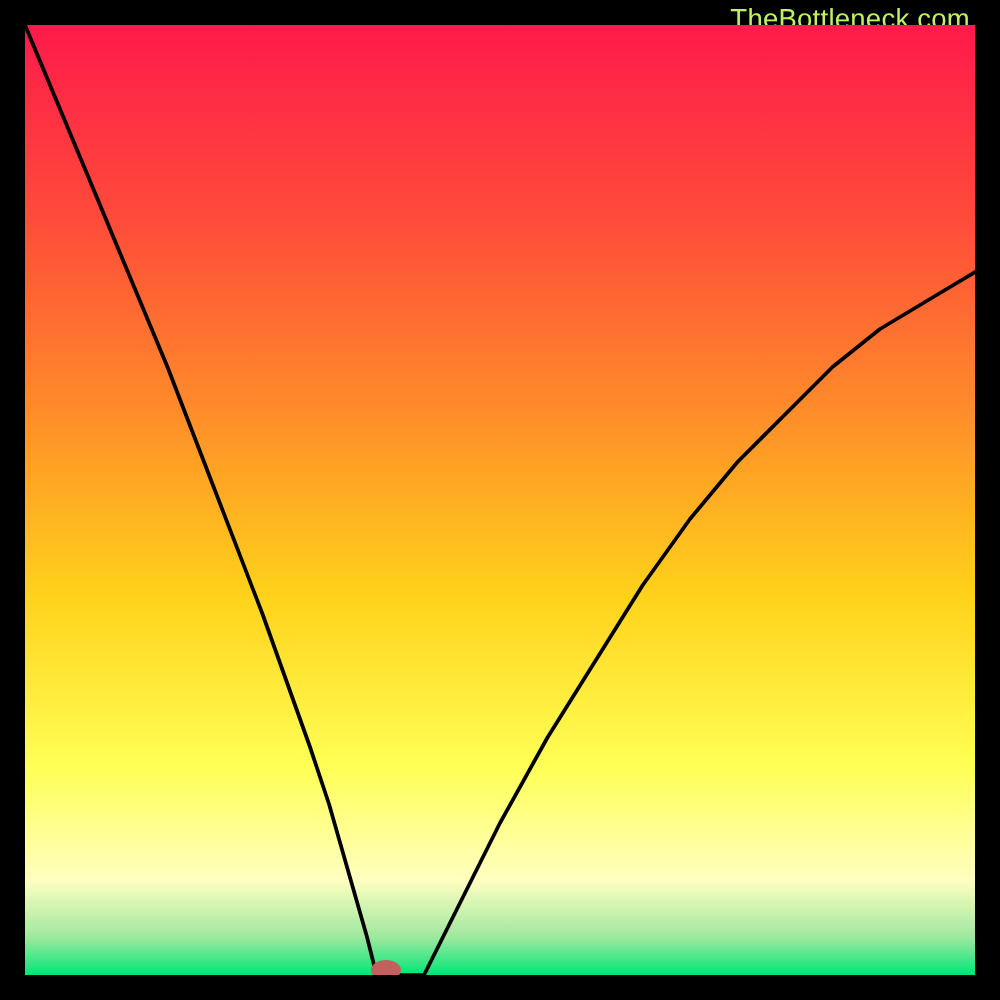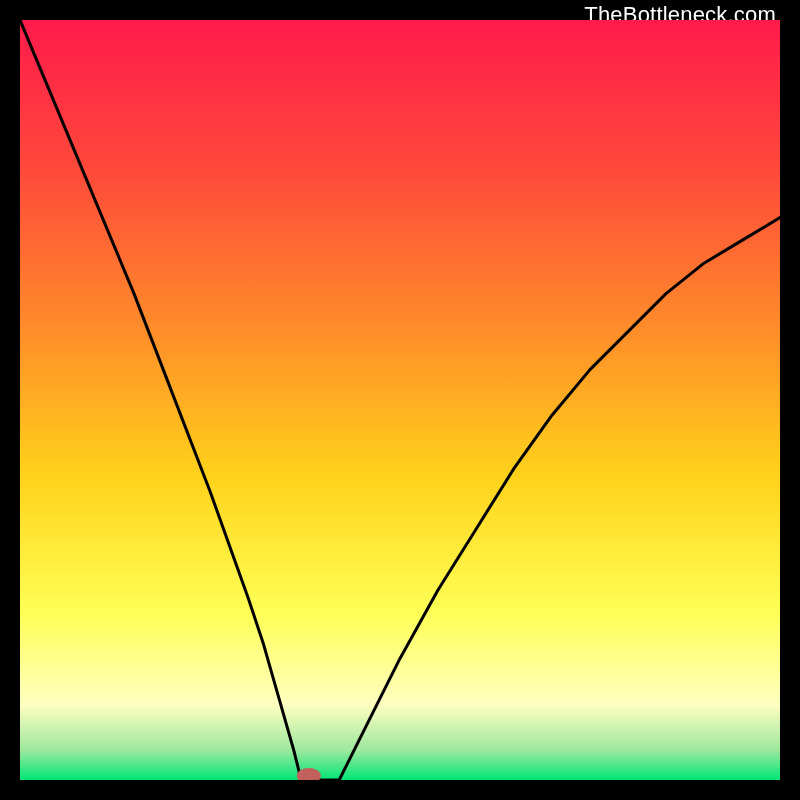--- a/index.html
+++ b/index.html
@@ -30,21 +30,21 @@
     position: absolute;
     left: 0;
     top: 0;
     width: 760px;
     height: 760px;
   }
   .watermark {
     position: absolute;
     top: 2px;
     right: 24px;
-    color: #ffffff;
+    color: #bef264;
     font-size: 22px;
     letter-spacing: 0.2px;
     font-weight: 500;
   }
   svg {
     position: absolute;
     left: 0;
     top: 0;
   }
 </style>

